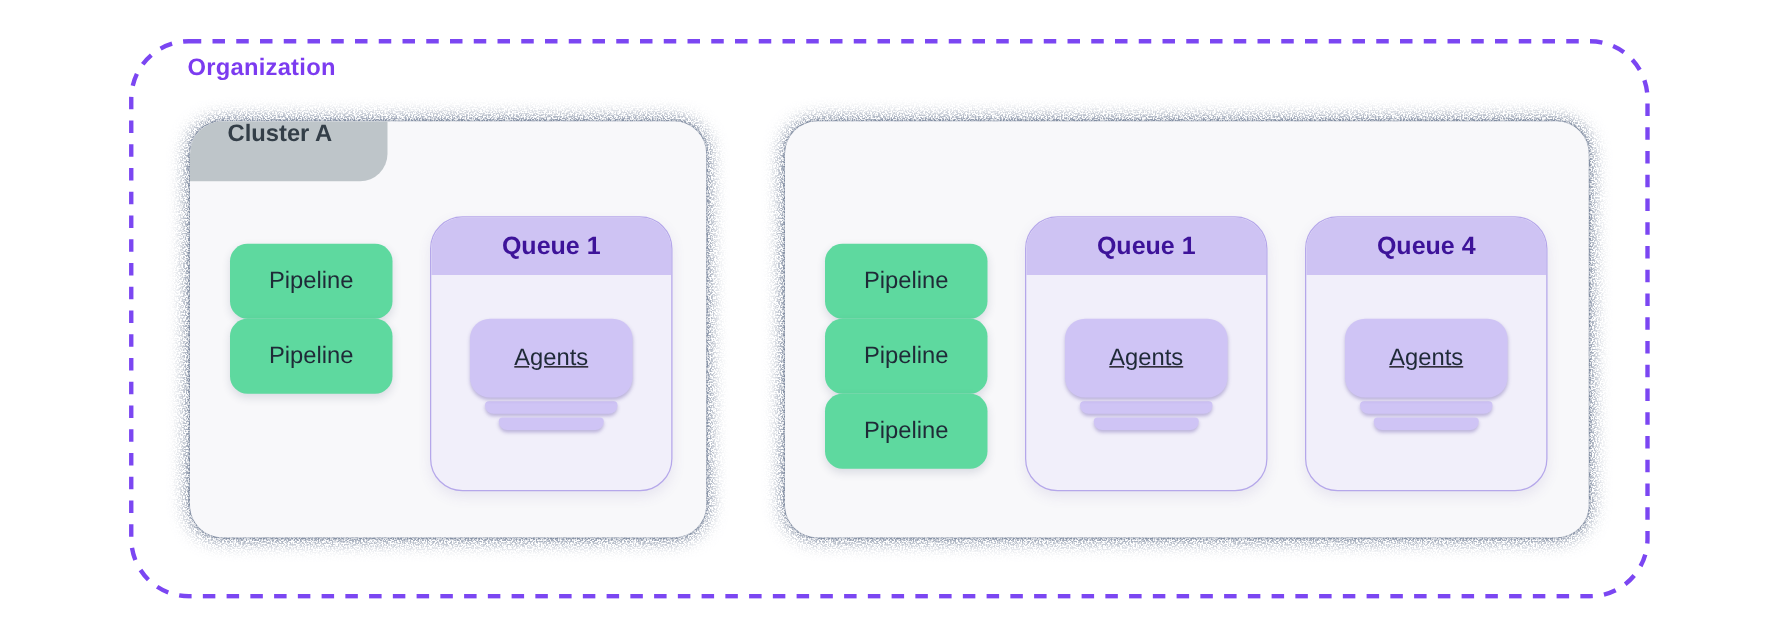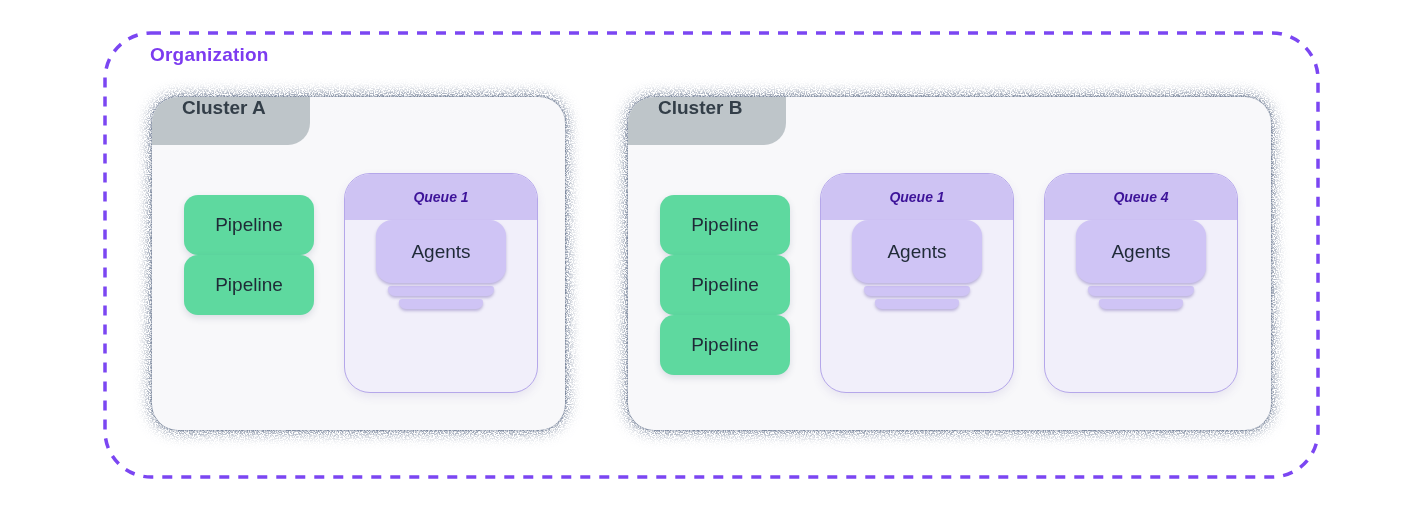--- a/index.html
+++ b/index.html
@@ -70,27 +70,26 @@
     border: 1.5px solid var(--queue-border, #B5A7EA);
     background: var(--queue-body, #F1EFFA);
     overflow: hidden;
     box-sizing: border-box;
     box-shadow: 0 4px 10px rgba(90, 70, 160, 0.10);
   }
   .queue-header {
     height: 46px;
     background: var(--queue-header-purple, #CEC3F3);
     display: flex; align-items: center; justify-content: center;
-    font-size: 14px; font-weight: 700;
+    font-size: 20px; font-weight: 700;
     color: var(--queue-title-text, #3D1399);
-    font-style: italic;
-  }
-
-  
-  .agents-stack { display: flex; flex-direction: column; align-items: center; }
+  }
+
+  
+  .agents-stack { margin-top: 35px; display: flex; flex-direction: column; align-items: center; text-decoration: underline; }
   .agents-card {
     width: 130px; height: 63px;
     border-radius: 16px;
     background: var(--agents-fill, #CFC4F5);
     display: flex; align-items: center; justify-content: center;
     font-size: 19px; color: var(--body-text, #1F2A37);
     box-shadow: 0 2px 3px rgba(90, 70, 160, 0.35);
     position: relative; z-index: 2;
   }
   .stack-layer {
@@ -157,23 +156,20 @@
               <div class="stack-layer l2"></div>
             </div>
           </div>
         </div>
       </div>
     </div>
 
     <div class="cluster cluster-b" style="left:525px; top:66px;">
       <div class="cluster-grain"></div>
       <div class="cluster-card">
-        <div class="cluster-tab">
-          <span>Cluster B</span>
-        </div>
         <div class="cluster-content">
           <div class="pipeline-col">
             <div class="pipeline">
               <span>Pipeline</span>
             </div>
             <div class="pipeline">
               <span>Pipeline</span>
             </div>
             <div class="pipeline">
               <span>Pipeline</span>

